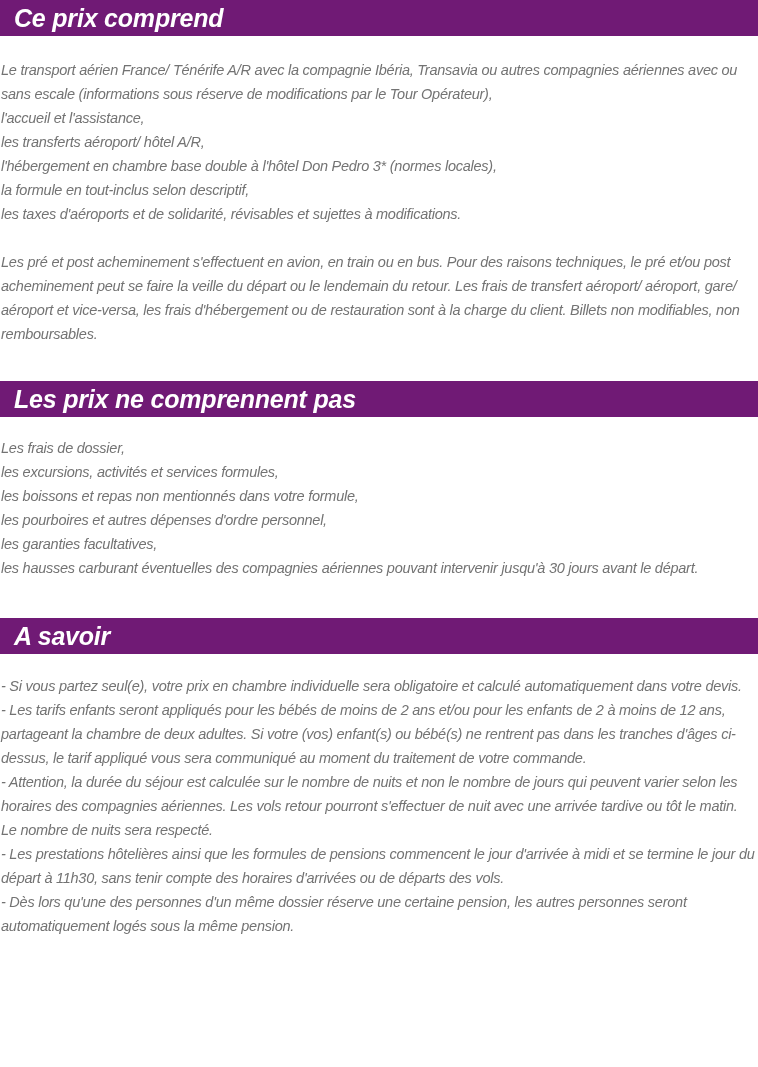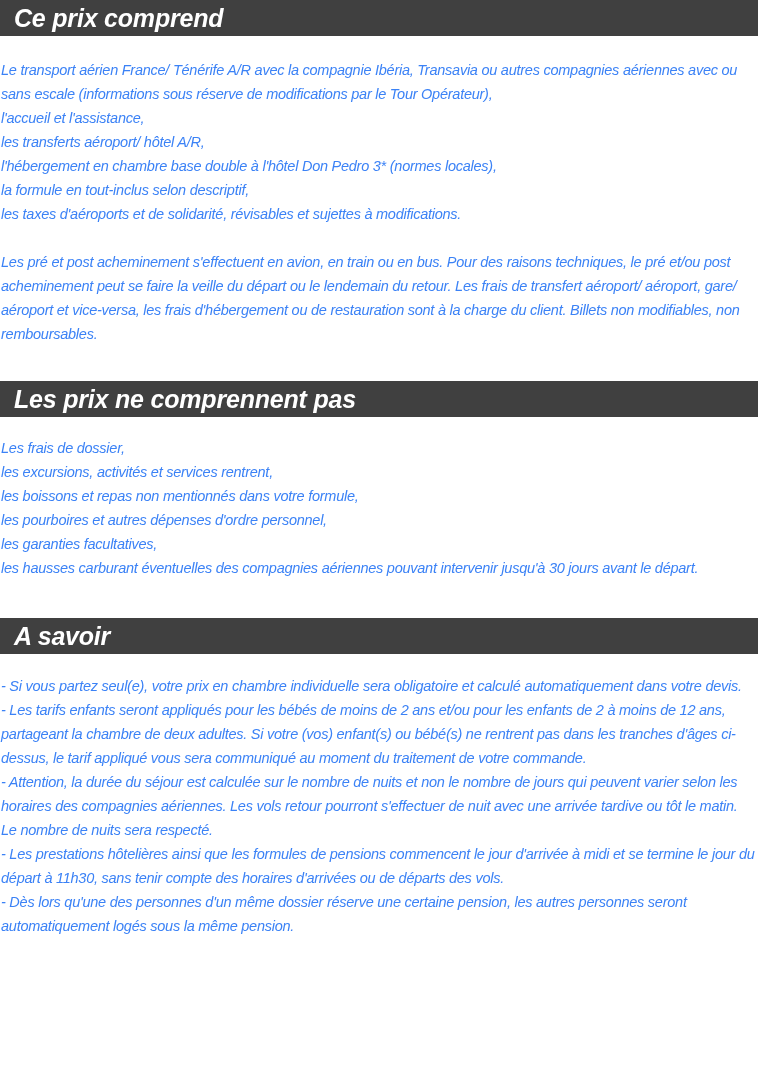--- a/index.html
+++ b/index.html
@@ -14,40 +14,40 @@
     color: #575757;
     overflow: hidden;
   }
   .page {
     position: relative;
     width: 758px;
     height: 1067px;
     background: #ffffff;
   }
   .section-header {
-    background: #404040;
+    background: #701a75;
     color: #ffffff;
     font-family: "Liberation Sans", sans-serif;
     font-style: italic;
     font-weight: bold;
     font-size: 25px;
     line-height: 36px;
     height: 36px;
     padding: 0 0 0 14px;
     letter-spacing: -0.2px;
     box-sizing: border-box;
     white-space: nowrap;
     overflow: hidden;
   }
   .section-body {
     font-family: "Liberation Sans", sans-serif;
     font-style: italic;
     font-size: 14.5px;
     line-height: 24px;
-    color: #3b82f6;
+    color: #737373;
     padding: 0 2px 0 1px;
     letter-spacing: -0.25px;
   }
   .para {
     margin: 0;
     padding: 0;
     text-align: left;
   }
   .para + .para {
     margin-top: 0;
@@ -84,21 +84,21 @@
     </div>
   </div>
 
   <div class="sec-gap-1"></div>
 
   <div class="section">
     <div class="section-header">Les prix ne comprennent pas</div>
     <div class="body-gap-2"></div>
     <div class="section-body">
       <p class="para">Les frais de dossier,</p>
-      <p class="para">les excursions, activités et services rentrent,</p>
+      <p class="para">les excursions, activités et services formules,</p>
       <p class="para">les boissons et repas non mentionnés dans votre formule,</p>
       <p class="para">les pourboires et autres dépenses d'ordre personnel,</p>
       <p class="para">les garanties facultatives,</p>
       <p class="para">les hausses carburant éventuelles des compagnies aériennes pouvant intervenir jusqu'à 30 jours avant le départ.</p>
     </div>
   </div>
 
   <div class="sec-gap-2"></div>
 
   <div class="section">

